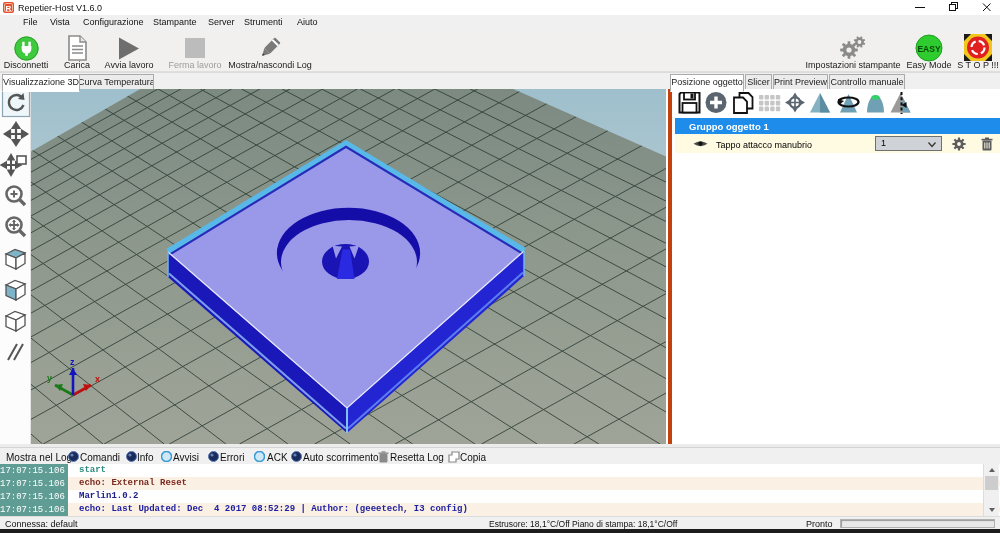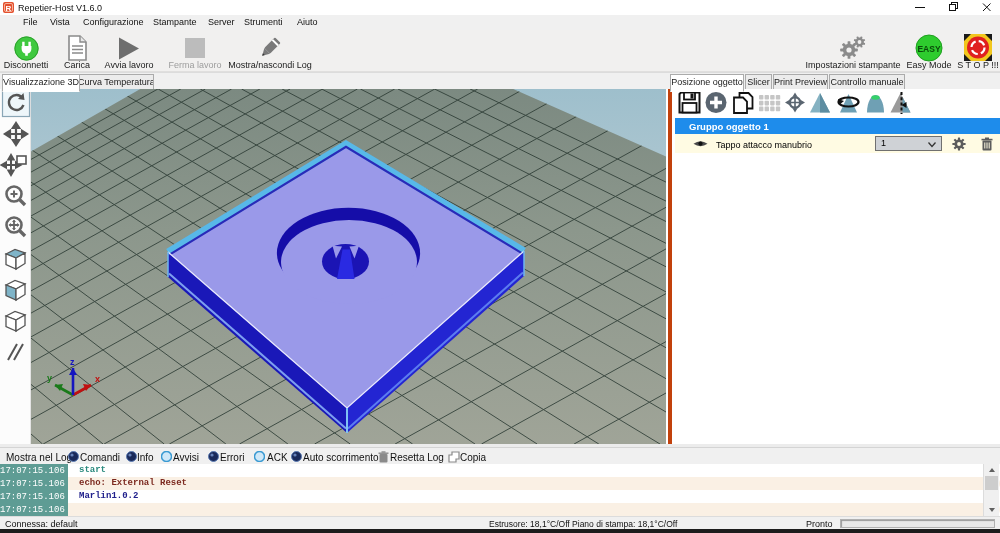--- a/index.html
+++ b/index.html
@@ -476,20 +476,21 @@
  <div class="logrow" style="top:13px;background:#faf0e4">
       <div class="ts">17:07:15.106</div>
       <div class="msg" style="color:#7c2a20">echo: External Reset</div>
     </div>
  <div class="logrow" style="top:26px;background:#fff">
       <div class="ts">17:07:15.106</div>
       <div class="msg" style="color:#20208c">Marlin1.0.2</div>
     </div>
  <div class="logrow" style="top:39px;background:#faf0e4">
       <div class="ts">17:07:15.106</div>
+      <div class="msg" style="color:#2020a2">echo: Last Updated: Dec  4 2017 08:52:29 | Author: (geeetech, I3 config)</div>
     </div>
 </div>
 <div class="vsb">
  <svg width="16" height="52">
       <path d="M8 4 L11 8 L5 8 Z" fill="#606060"></path>
       <path d="M8 48 L11 44 L5 44 Z" fill="#606060"></path>
       <rect x="1" y="12" width="13" height="14" fill="#cdcdcd"></rect>
     </svg>
 </div>
 <div class="abs statusbar">

